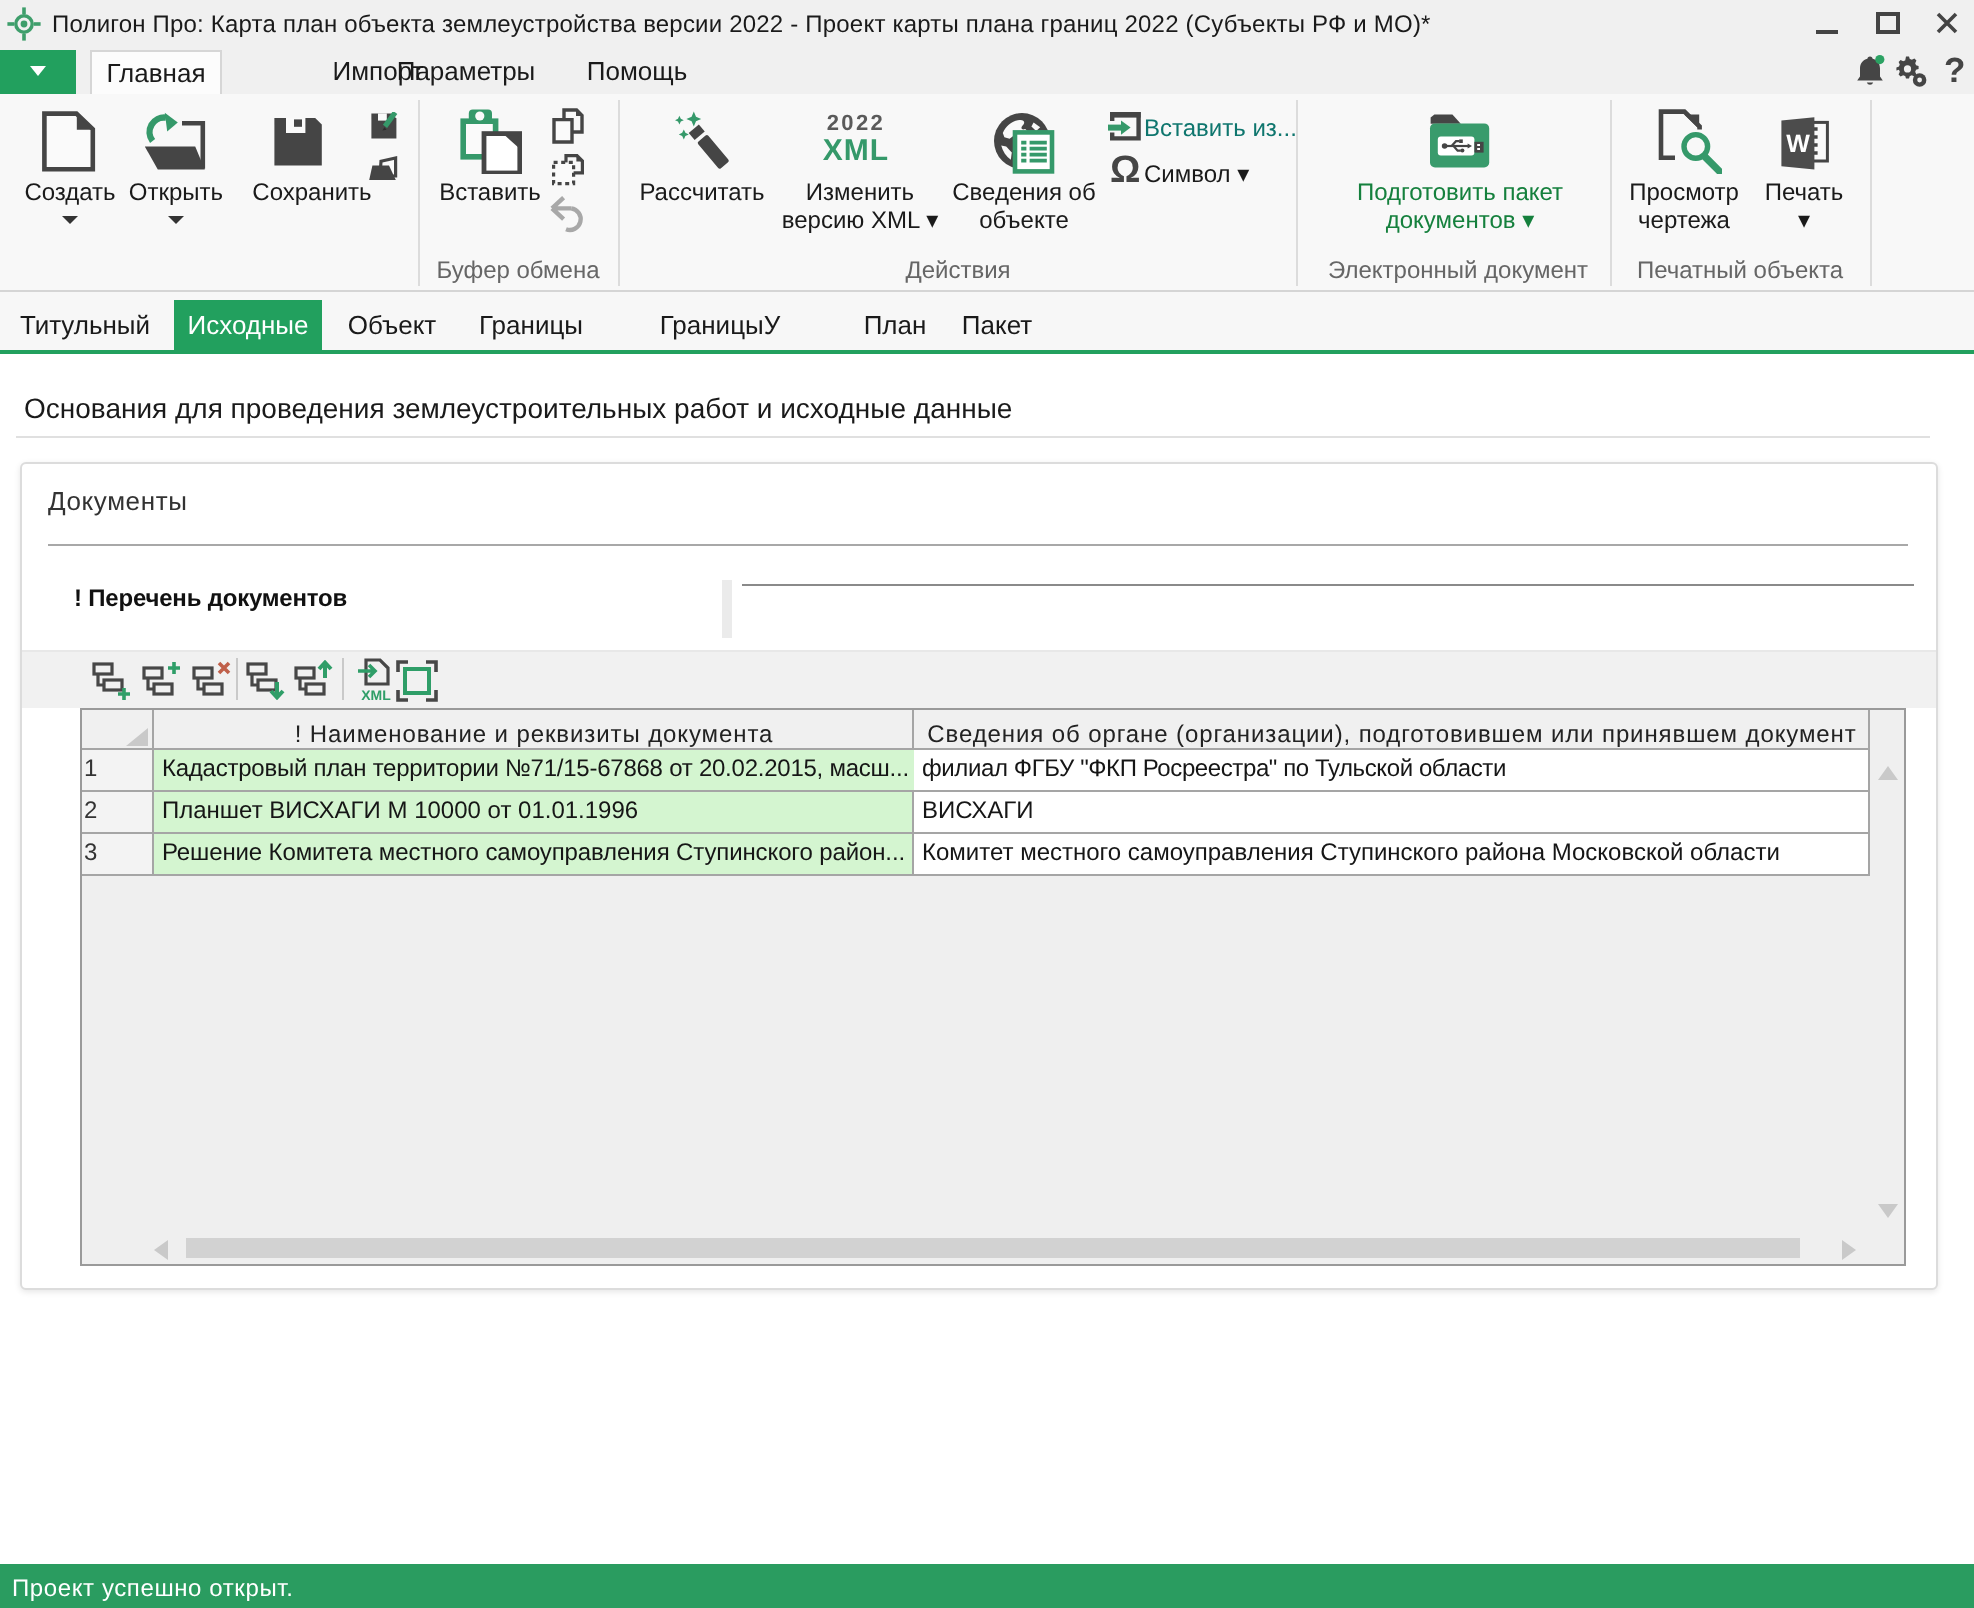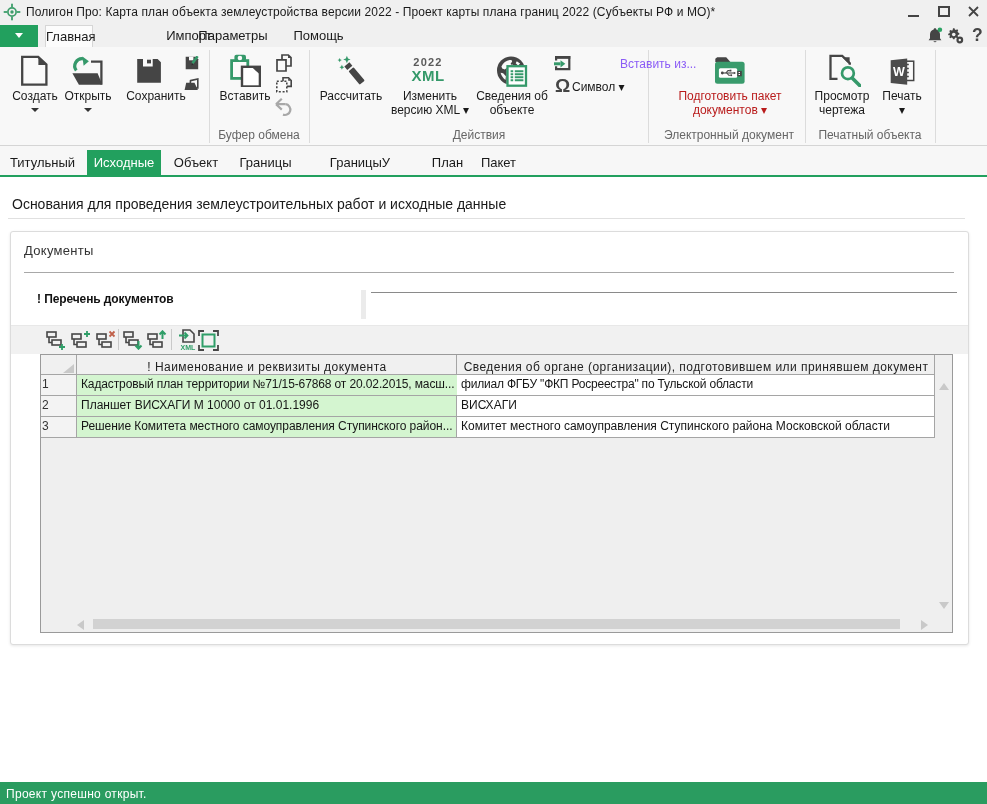--- a/index.html
+++ b/index.html
@@ -28,21 +28,21 @@
     <div class="abs" style="left:938px;top:6px;width:12px;height:11px;border:2px solid #444;"></div>
     <svg class="abs" style="left:968px;top:6px" width="11" height="11" viewBox="0 0 11 11">
       <path d="M1 1 L10 10 M10 1 L1 10" stroke="#444" stroke-width="1.8"></path>
     </svg>
   </div>
 
   <div class="abs" style="left:0;top:25px;width:987px;height:22px;background:#f0f0f0;">
     <div class="abs" style="left:0;top:0;width:38px;height:22px;background:#22a05e;">
       <div class="abs" style="left:15px;top:8px;width:0;height:0;border-left:4.5px solid transparent;border-right:4.5px solid transparent;border-top:5.5px solid #fff;"></div>
     </div>
-    <div class="abs" style="left:45px;top:0;width:48px;height:22px;background:#fcfcfc;border:1px solid #d6d6d6;border-bottom:none;font-size:13px;color:#1a1a1a;text-align:center;line-height:21px;">Главная</div>
+    <div class="abs" style="left:45px;top:0;width:66px;height:22px;background:#fcfcfc;border:1px solid #d6d6d6;border-bottom:none;font-size:13px;color:#1a1a1a;text-align:center;line-height:21px;">Главная</div>
     <div class="abs" style="left:125px;top:0;width:48px;height:22px;font-size:13px;color:#1a1a1a;text-align:center;line-height:21px;margin-left:40px;">Импорт</div>
     <div class="abs" style="left:198px;top:0;width:70px;height:22px;font-size:13px;color:#1a1a1a;text-align:center;line-height:21px;">Параметры</div>
     <div class="abs" style="left:291px;top:0;width:55px;height:22px;font-size:13px;color:#1a1a1a;text-align:center;line-height:21px;">Помощь</div>
 
     <svg class="abs" style="left:926px;top:1px" width="18" height="19" viewBox="0 0 18 19">
       <path d="M9 2.2 C9.8 2.2 10.3 2.8 10.3 3.4 C12.6 4 14 5.9 14 8.2 L14 12.2 L15.4 14.2 L2.6 14.2 L4 12.2 L4 8.2 C4 5.9 5.4 4 7.7 3.4 C7.7 2.8 8.2 2.2 9 2.2 Z" fill="#454545"></path>
       <path d="M7.4 15.2 a1.7 1.7 0 0 0 3.2 0 Z" fill="#454545"></path>
       <circle cx="13.9" cy="3.8" r="2.3" fill="#2ba263"></circle>
     </svg>
 
@@ -163,21 +163,21 @@
       </g>
     </svg>
     <div class="abs" style="left:468px;top:42px;width:88px;text-align:center;font-size:12px;color:#1a1a1a;">Сведения об<br>объекте</div>
 
     <svg class="abs" style="left:554px;top:8px" width="17" height="16" viewBox="0 0 17 16">
       <path d="M2.1 5.5 V2.1 H15.3 V14.2 H2.1 V11.3" fill="none" stroke="#454545" stroke-width="2.2"></path>
       <rect x="1" y="1" width="15.3" height="2.8" fill="#454545"></rect>
       <rect x="0" y="7.3" width="6.5" height="3" fill="#35996a"></rect>
       <path d="M6.5 5.2 L11.3 8.8 L6.5 12.4 Z" fill="#35996a"></path>
     </svg>
-    <div class="abs" style="left:572px;top:10px;font-size:12px;color:#8b5cf6;padding-left:48px;">Вставить из...</div>
+    <div class="abs" style="left:572px;top:10px;font-size:12px;color:#0f766e;">Вставить из...</div>
 
     <div class="abs" style="left:555px;top:28px;font-size:19px;font-weight:bold;color:#454545;">Ω</div>
     <div class="abs" style="left:572px;top:33px;font-size:12px;color:#1a1a1a;">Символ ▾</div>
 
     <svg class="abs" style="left:713px;top:9px" width="33" height="29" viewBox="0 0 33 29">
       <path d="M2.3 5.9 L2.3 2.7 L4.2 1.2 L13.2 1.2 L17.4 5.9 Z" fill="#454545"></path>
       <rect x="2" y="5.7" width="29.6" height="22" rx="2.5" fill="#399b6c"></rect>
       <rect x="5.9" y="12.2" width="18.3" height="9.6" rx="1.5" fill="#fff"></rect>
       <rect x="24.2" y="14.9" width="4.6" height="5.4" fill="#454545"></rect>
       <rect x="25.6" y="16" width="1.4" height="1" fill="#fff"></rect>
@@ -185,21 +185,21 @@
       <g stroke="#454545" stroke-width="1.1" fill="none">
         <path d="M9.3 17 H21.5"></path>
         <path d="M12.8 17 L15 14.6 L16.8 14.6"></path>
         <path d="M13.8 17 L15.8 19.3 L17.4 19.3"></path>
       </g>
       <circle cx="9.3" cy="17" r="1.4" fill="#454545"></circle>
       <rect x="16.6" y="13.7" width="1.8" height="1.8" fill="#454545"></rect>
       <circle cx="18.2" cy="19.3" r="1" fill="#454545"></circle>
       <path d="M20.8 15.7 L23 17 L20.8 18.3 Z" fill="#454545"></path>
     </svg>
-    <div class="abs" style="left:660px;top:42px;width:140px;text-align:center;font-size:12px;color:#b91c1c;">Подготовить пакет<br>документов ▾</div>
+    <div class="abs" style="left:660px;top:42px;width:140px;text-align:center;font-size:12px;color:#15803d;">Подготовить пакет<br>документов ▾</div>
 
     <svg class="abs" style="left:828px;top:7px" width="33" height="33" viewBox="0 0 33 33">
       <path d="M9.5 24.9 H2.5 V1.8 H14.2 L21.8 9.2 V10.8" fill="none" stroke="#454545" stroke-width="2.3"></path>
       <path d="M14.2 3.3 L21.6 10.6 L21.6 3.3 Z" fill="#454545"></path>
       <circle cx="19.9" cy="19.2" r="5.9" fill="none" stroke="#35996a" stroke-width="2.7"></circle>
       <path d="M24.4 24.3 L31.7 31.6" stroke="#35996a" stroke-width="3.6" stroke-linecap="round"></path>
     </svg>
     <div class="abs" style="left:800px;top:42px;width:84px;text-align:center;font-size:12px;color:#1a1a1a;">Просмотр<br>чертежа</div>
     <svg class="abs" style="left:888px;top:11px" width="27" height="27" viewBox="0 0 27 27">
       <rect x="17" y="3.2" width="8.7" height="19.3" fill="#fafafa" stroke="#454545" stroke-width="1.5"></rect>

